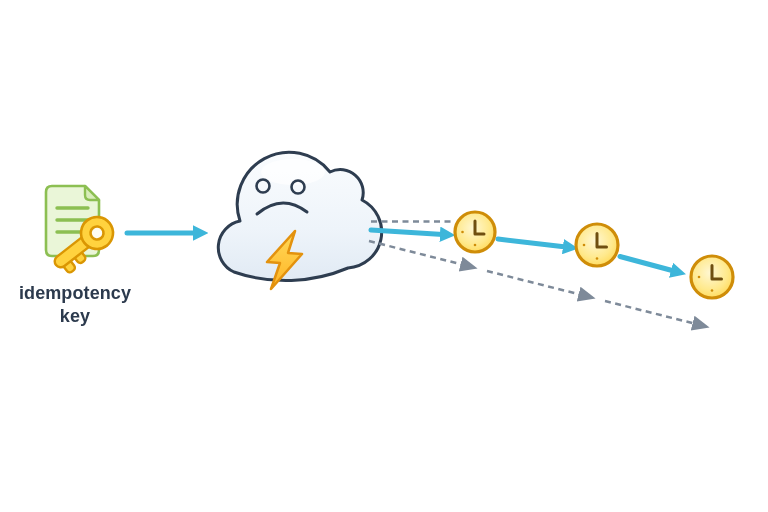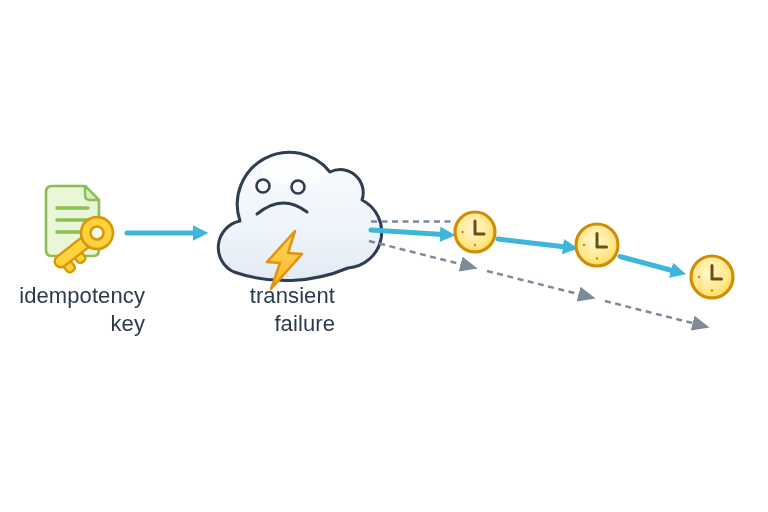--- a/index.html
+++ b/index.html
@@ -6,25 +6,25 @@
   .canvas{
     position:relative;
     width:768px;height:512px;
     background:#ffffff;
     overflow:hidden;
     font-family:"Liberation Sans", sans-serif;
   }
   .diagram-svg{position:absolute;left:0;top:0;}
   .label{
     position:absolute;
-    text-align:right;
+    text-align:center;
     color:#2c3a4d;
-    font-size:22px;
+    font-size:18px;
     line-height:1.28;
-    font-weight:400;
+    font-weight:700;
     letter-spacing:.1px;
   }
   .label-idempotency{left:5px;top:282px;width:140px;}
   .label-transient{left:233px;top:282px;width:102px;}
 </style>
 </head>
 <body>
 
 <div class="canvas">
 
@@ -113,14 +113,13 @@
     </g>
     <g>
       <circle cx="712" cy="277" r="21" fill="url(#clockGrad)" stroke="#cf8d08" stroke-width="3.2"></circle>
       <path d="M 712 265.5 L 712 279 L 721.5 279" fill="none" stroke="#6f4f10" stroke-width="3" stroke-linecap="round" stroke-linejoin="round"></path>
       <circle cx="699" cy="277" r="1.3" fill="#cf8d08"></circle>
       <circle cx="712" cy="290.5" r="1.3" fill="#cf8d08"></circle>
     </g>
   </svg>
 
   <div class="label label-idempotency">idempotency key</div>
-  <div class="label label-transient">transient failure</div>
 </div>
 
 </body></html>

